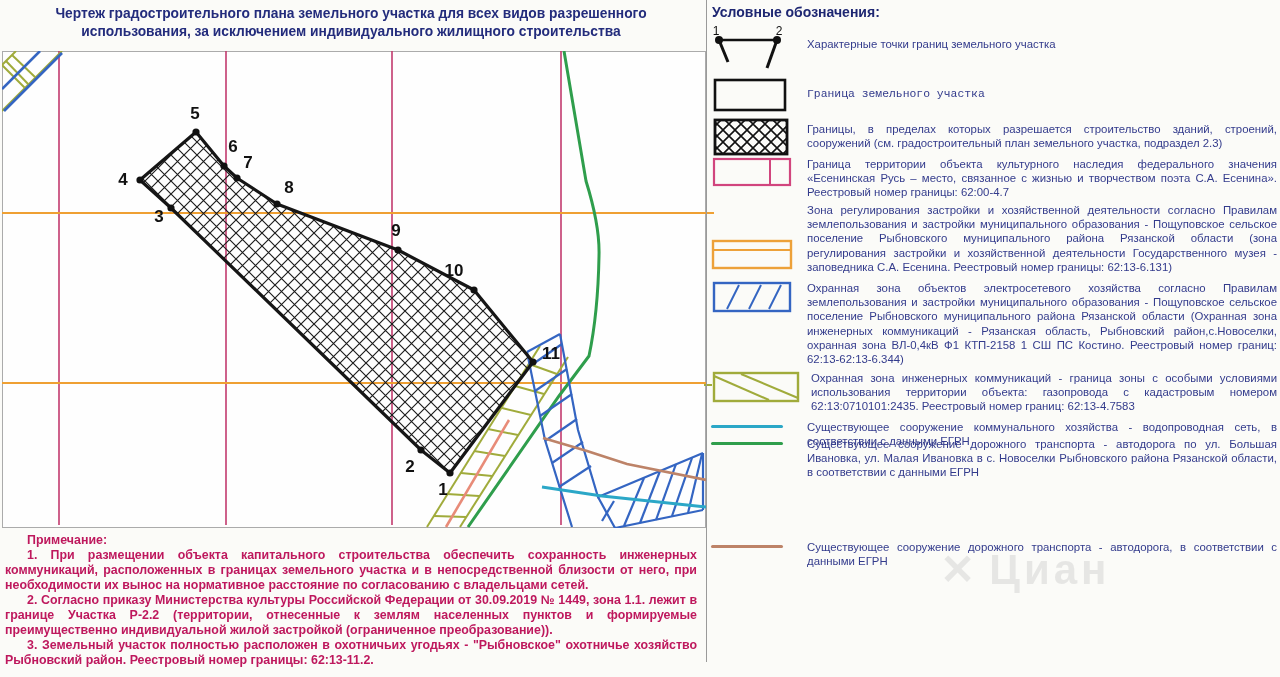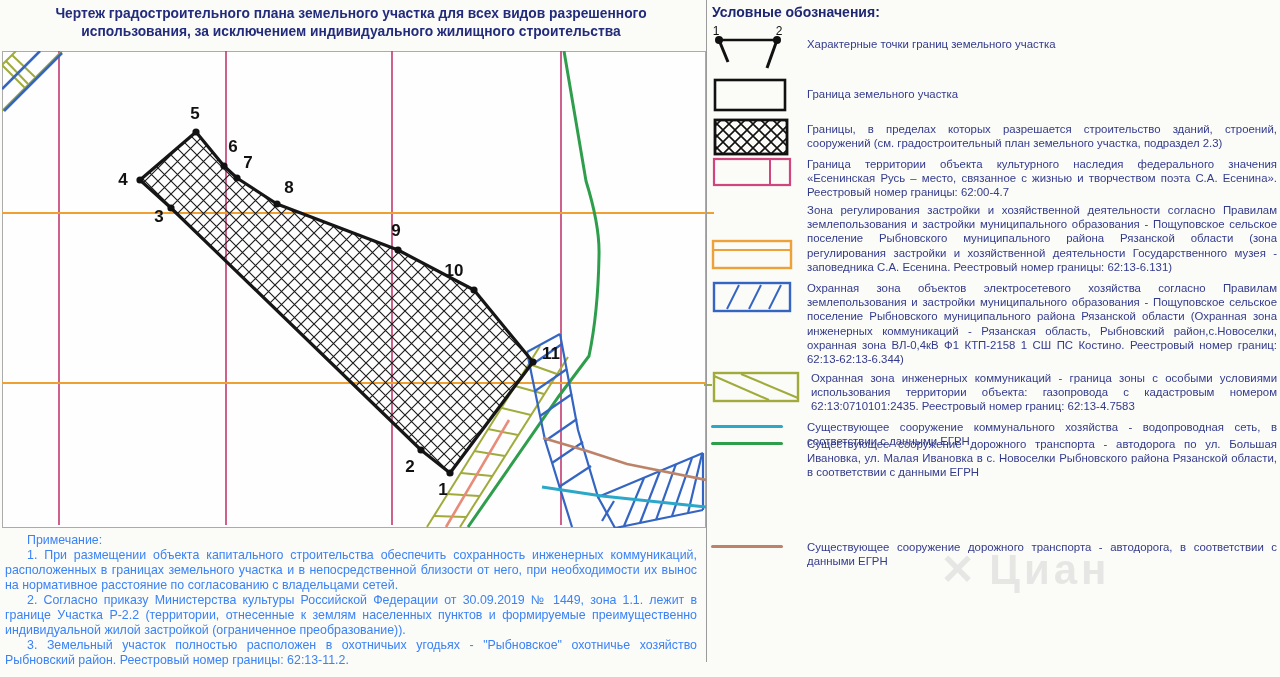--- a/index.html
+++ b/index.html
@@ -25,21 +25,21 @@
   }
   .legend-row{position:absolute;left:4px;width:566px;display:flex;gap:10px;}
   .swatch-box{flex:0 0 86px;}
   .legend-label{
     flex:1;font-size:11.4px;line-height:14.2px;color:#333b8c;
     text-align:justify;
   }
   .line-swatch{width:72px;height:3px;border-radius:2px;margin-top:5px;}
   .notes{
     position:absolute;left:5px;top:533px;width:692px;
-    font-size:12.4px;line-height:15px;color:#3b82f6;text-align:justify;
+    font-size:12.4px;line-height:15px;color:#be185d;text-align:justify;font-weight:bold;
   }
   .notes p{margin:0;text-indent:22px;}
   .tick{position:absolute;height:2.4px;}
   .watermark{
     position:absolute;left:940px;top:546px;width:260px;
     display:flex;align-items:center;gap:14px;
     color:#c6c6c6;opacity:.38;font-weight:bold;
   }
   .watermark .wm-x{font-size:42px;line-height:42px;}
   .watermark .wm-text{font-size:42px;letter-spacing:4px;}
@@ -166,21 +166,21 @@
         <line x1="8" y1="16" x2="66" y2="16" stroke="#111" stroke-width="2.6"></line>
         <line x1="8" y1="16" x2="17" y2="38" stroke="#111" stroke-width="3"></line>
         <line x1="66" y1="16" x2="56" y2="44" stroke="#111" stroke-width="3"></line>
         <circle cx="8" cy="16" r="4" fill="#111"></circle>
         <circle cx="66" cy="16" r="4" fill="#111"></circle>
       </svg>
     </div>
     <div class="legend-label" style="margin-top:13px;">Характерные точки границ земельного участка</div>
   </div>
 
-  <div class="legend-row" style="top:78px;">
+  <div class="legend-row" style="top:78px;font-family:Liberation Mono, monospace;">
     <div class="swatch-box">
       <svg width="84" height="34" viewBox="0 0 84 34">
         <rect x="4" y="2" width="70" height="30" fill="none" stroke="#111" stroke-width="2.6"></rect>
       </svg>
     </div>
     <div class="legend-label" style="margin-top:9px;">Граница земельного участка</div>
   </div>
 
   <div class="legend-row" style="top:118px;">
     <div class="swatch-box">

